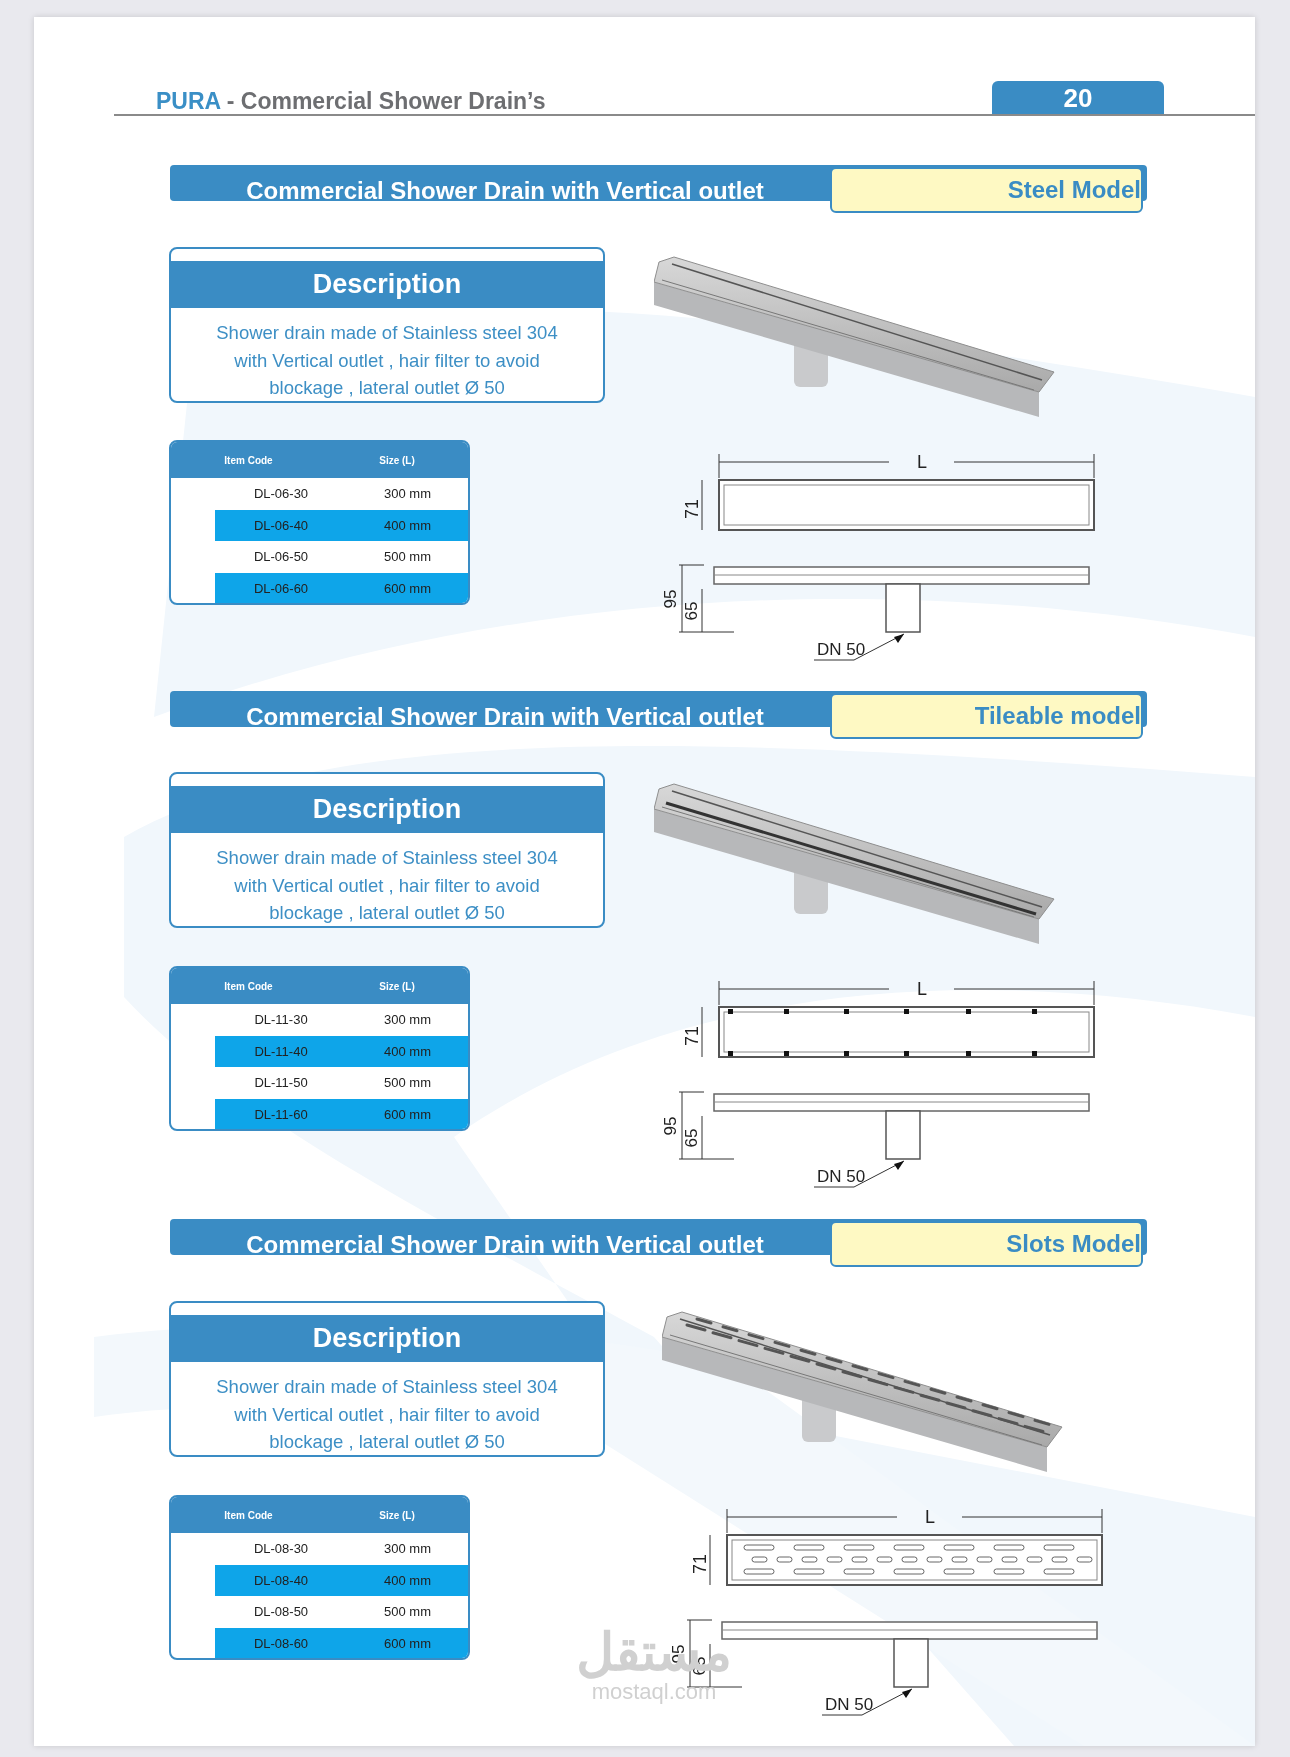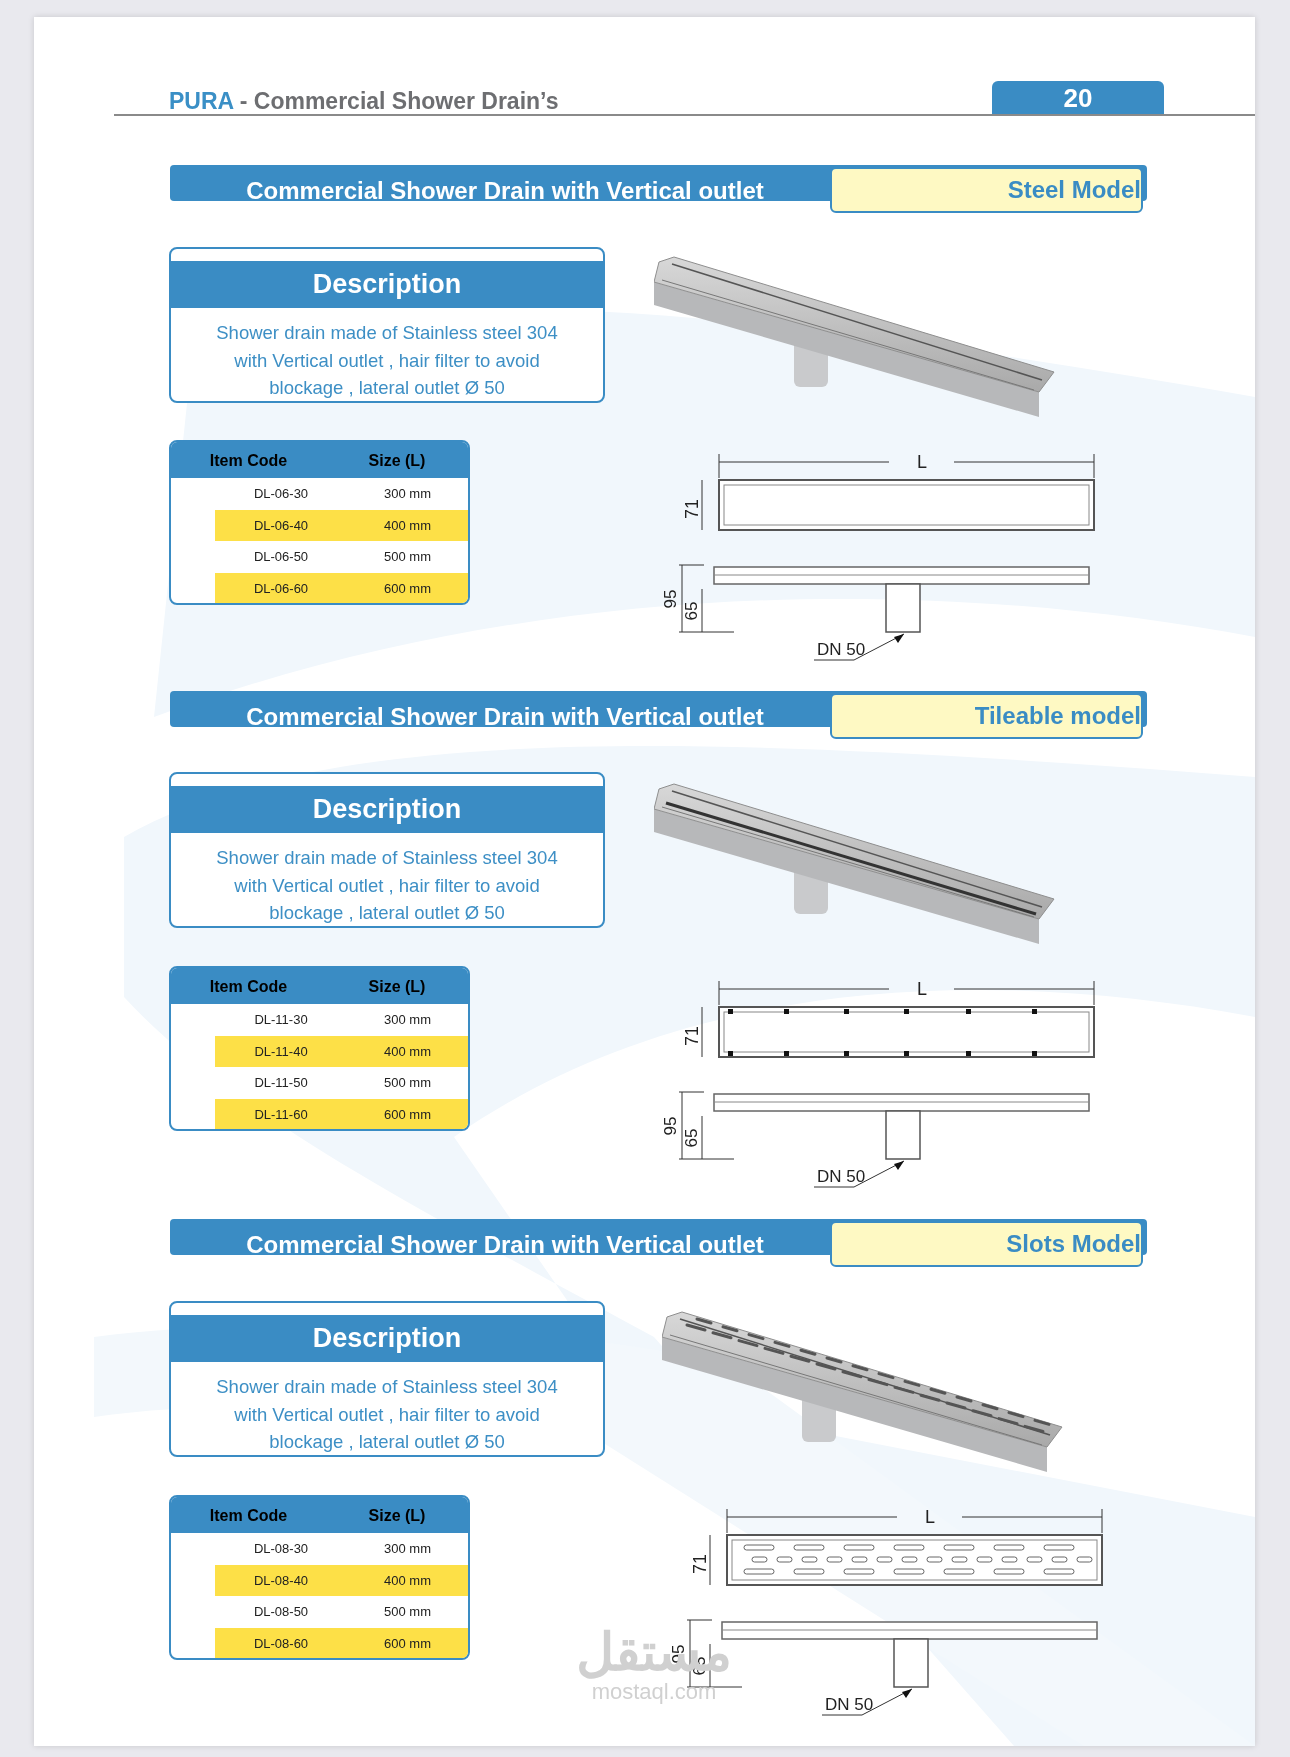--- a/index.html
+++ b/index.html
@@ -6,47 +6,47 @@
   body {
     width:1290px; height:1757px; background:#e9e9ee; position:relative; overflow:hidden;
     font-family:"Liberation Sans", sans-serif;
   }
   .page {
     position:absolute; left:34px; top:17px; width:1221px; height:1729px;
     background:#ffffff; box-shadow:0 0 6px rgba(0,0,0,0.15); overflow:hidden;
   }
   .bg-wave { position:absolute; left:0; top:0; width:1221px; height:1729px; }
   .abs { position:absolute; }
-  .hdr-title { left:135px; top:71px; font-size:23px; font-weight:bold; color:#6d6e71; white-space:nowrap; }
+  .hdr-title { left:122px; top:71px; font-size:23px; font-weight:bold; color:#6d6e71; white-space:nowrap; }
   .hdr-title .brand { color:#3a8fc6; }
   .hdr-line { left:80px; top:97px; width:1141px; height:2px; background:#8a8a8a; }
   .page-badge { left:958px; top:64px; width:172px; height:34px; background:#3a8cc4; border-radius:6px 6px 0 0;
     color:#fff; font-weight:bold; font-size:26px; text-align:center; line-height:34px; }
 
   .sec-bar { left:136px; width:977px; height:36px; background:#3a8cc4; border-radius:4px; }
   .sec-bar .sec-title { position:absolute; left:0; top:0; width:670px; height:52px; line-height:52px; text-align:center;
     color:#fff; font-weight:bold; font-size:24px; white-space:nowrap; }
   .sec-bar .model-pill { position:absolute; left:660px; top:2px; width:313px; height:46px; background:#fef9c3;
     border:2px solid #3a8cc4; border-radius:6px; box-sizing:border-box; color:#3a8cc4;
     font-weight:bold; font-size:24px; text-align:right; line-height:42px; }
 
   .desc-box { left:135px; width:436px; height:156px; border:2px solid #3a8cc4; border-radius:8px; box-sizing:border-box;
     background:#fff; overflow:hidden; }
   .desc-box .desc-head { height:47px; background:#3a8cc4; color:#fff; font-weight:bold; font-size:27px; text-align:center; line-height:47px;margin-top:12px; }
   .desc-box .desc-text { padding-top:11px; color:#3d8fc5; font-size:18.5px; line-height:27.5px; text-align:center; }
 
   .spec-table { left:135px; width:301px; height:165px; border:2px solid #3a8cc4; border-radius:8px; box-sizing:border-box;
     background:#fff; overflow:hidden; }
-  .spec-table .th { height:36px; background:#3a8cc4; color:#000000; font-weight:bold; font-size:16px; display:flex; }
+  .spec-table .th { height:36px; background:#3a8cc4; color:#ffffff; font-weight:bold; font-size:10px; display:flex; }
   .spec-table .th span, .spec-table .tr span { display:block; text-align:center; }
   .spec-table .th span { line-height:38px; }
   .spec-table .c1 { width:155px; }
   .spec-table .c2 { width:142px; }
   .spec-table .tr { height:31.5px; display:flex; font-size:13px; color:#222; line-height:31.5px;margin-left:44px; }
-  .spec-table .tr.alt { background:#fde047; }
+  .spec-table .tr.alt { background:#0ea5e9; }
 
   .drawing { position:absolute; }
   .watermark { left:520px; top:1607px; width:200px; text-align:center; color:#d0d0d0; }
   .watermark .ar { font-size:52px; font-weight:bold; line-height:56px; }
   .watermark .en { font-size:22px; line-height:24px; }
 </style>
 </head>
 <body>
 
 <div class="page">

